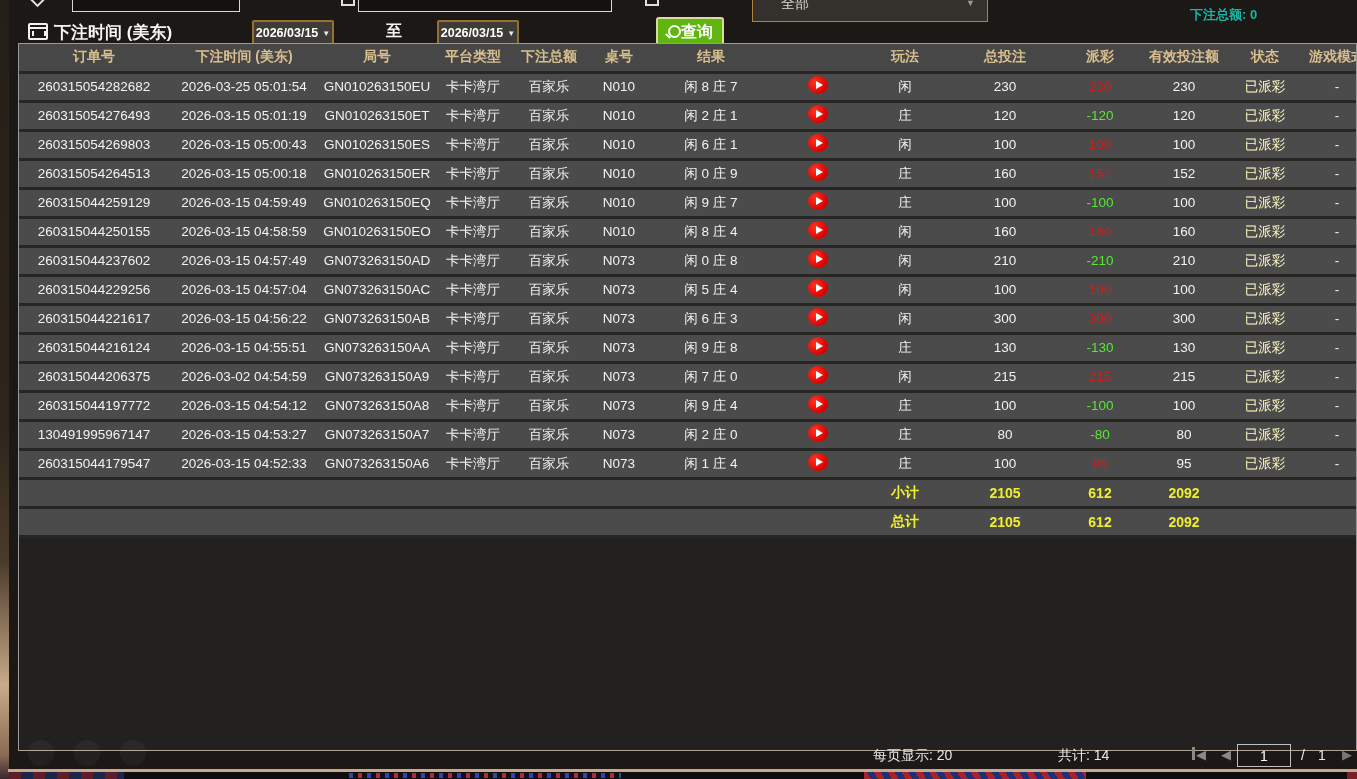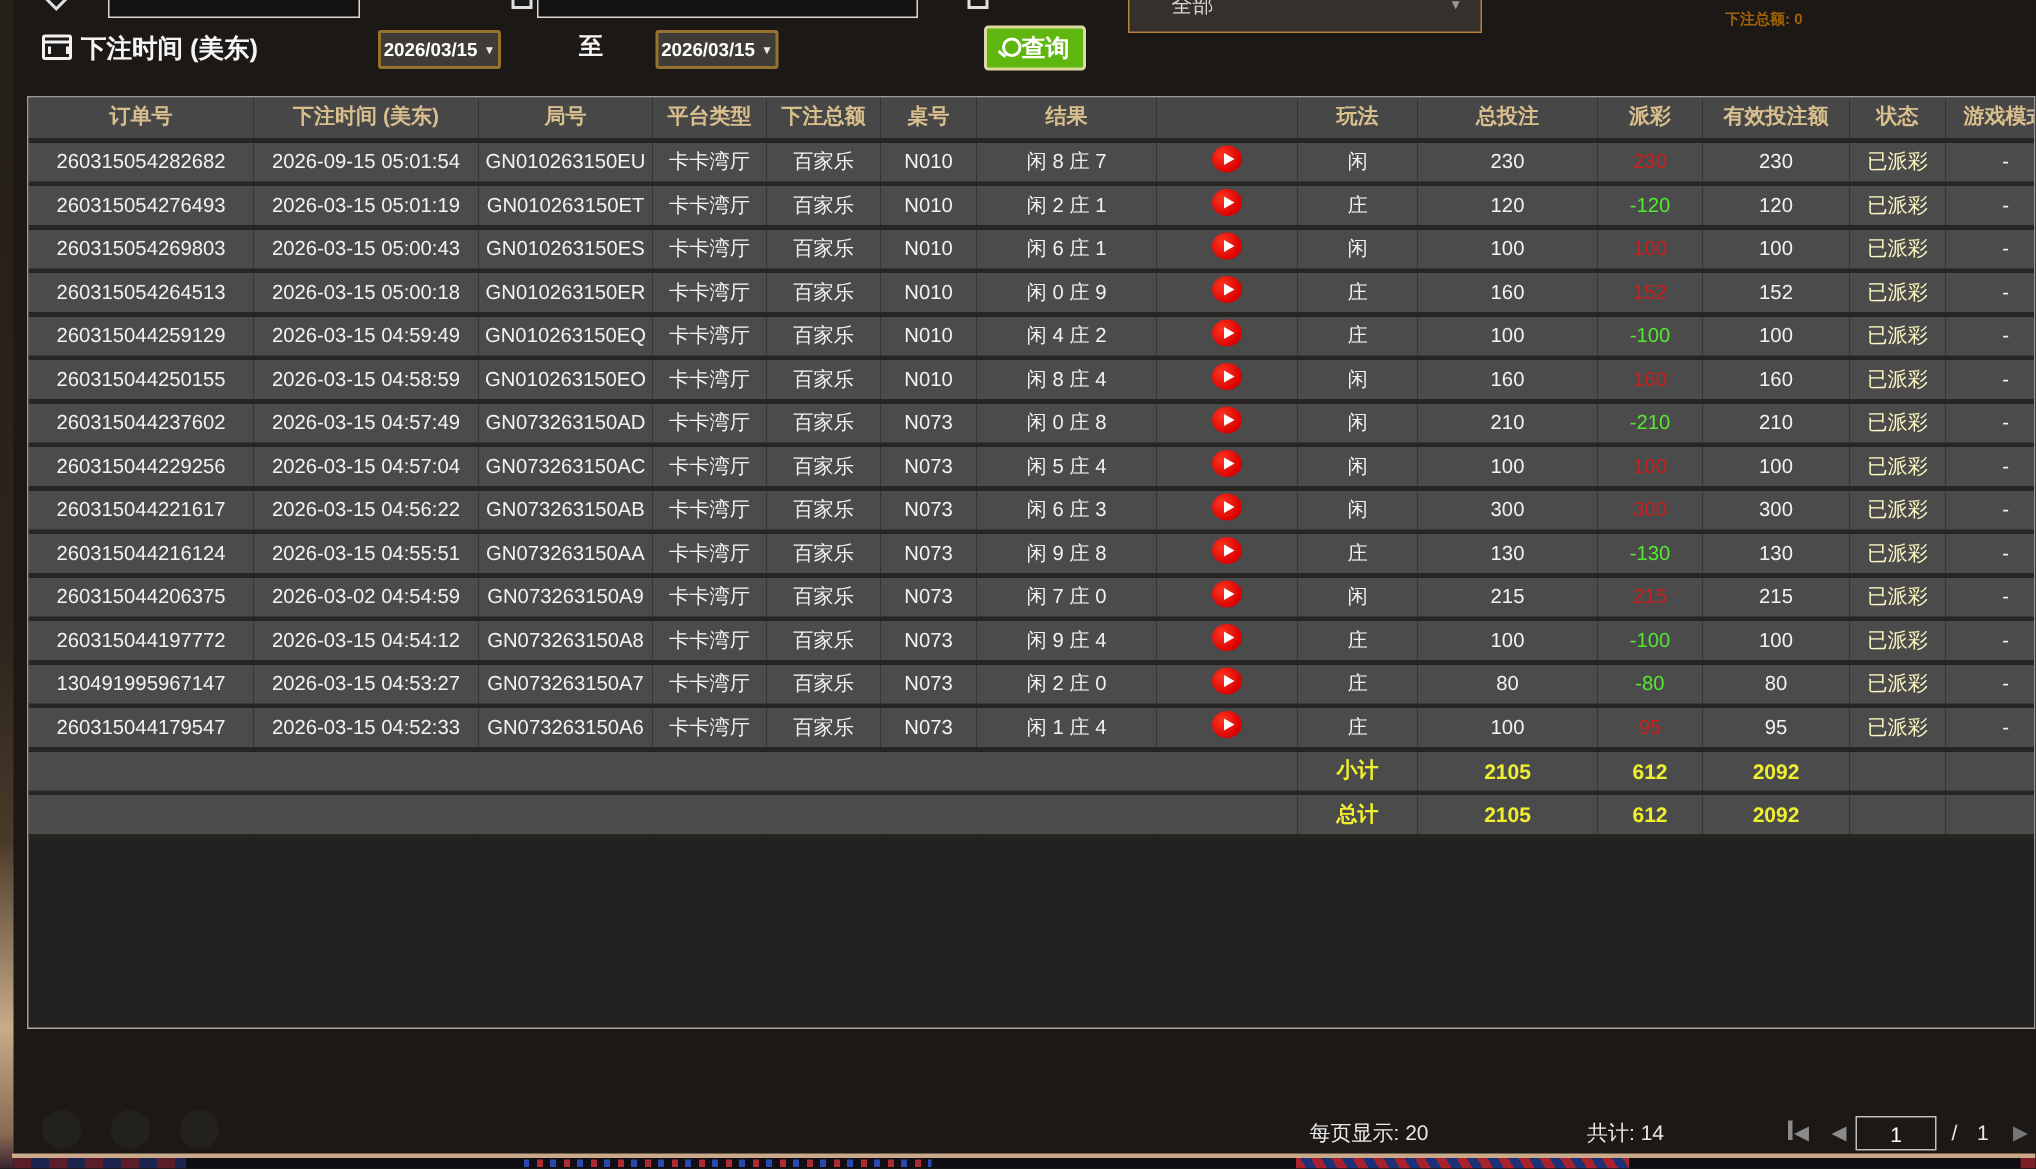--- a/index.html
+++ b/index.html
@@ -23,21 +23,21 @@
   
   .ghost-input { position:absolute; top:-17px; height:29px; border:1px solid #d8d8d8; background:#141210; }
   .ghost-icon  { position:absolute; border:2px solid #e0e0e0; background:transparent; }
   .diamond     { width:11px; height:11px; transform:rotate(45deg); top:-6px; left:32px; }
   .sq1 { width:14px; height:12px; top:-6px; left:341px; }
   .sq2 { width:14px; height:12px; top:-6px; left:645px; }
   .top-dropdown { position:absolute; left:752px; top:-9px; width:236px; height:31px;
     border:1px solid #b5813e; background:#34312d; overflow:hidden; }
   .top-dropdown .dd-text { position:absolute; left:28px; top:3px; font-size:14px; color:#d8d8d8; }
   .top-dropdown .dd-caret { position:absolute; right:12px; top:6px; font-size:9px; color:#999; }
-  .faint-total { position:absolute; left:1150px; top:6px; font-size:10px; font-weight:bold; color:#a16207; }
+  .faint-total { position:absolute; left:1190px; top:6px; font-size:13px; font-weight:bold; color:#14b8a6; }
   
   .filter-row { position:absolute; left:0; top:0; width:100%; height:58px; }
   .cal-icon { position:absolute; left:28px; top:23px; width:20px; height:17px;
     border:2px solid #f2f2f2; border-radius:2px; }
   .cal-icon::before { content:""; position:absolute; left:-2px; right:-2px; top:2px; height:2px; background:#f2f2f2; }
   .cal-icon::after { content:""; position:absolute; left:2px; top:6px; width:10px; height:5px;
     border-left:2px solid #f2f2f2; border-right:2px solid #f2f2f2; }
   .filter-label { position:absolute; left:54px; top:21px; font-size:17px; font-weight:bold; color:#f5f5f5; }
   .date-btn { position:absolute; top:20px; width:82px; height:26px; background:#3f3c38;
     border:2px solid #96702e; border-radius:2px; color:#fff; font-size:12.5px; font-weight:bold;
@@ -47,21 +47,21 @@
   .to-label { position:absolute; left:386px; top:21px; font-size:16px; font-weight:bold; color:#f5f5f5; }
   .search-btn { position:absolute; left:656px; top:17px; height:30px; padding:0 9px 0 6px;
     background:#5eb60f; border:2px solid #ded9a0; border-radius:3px; color:#fff;
     font-size:16px; font-weight:bold; display:flex; align-items:center; gap:2px; cursor:pointer; }
   .mag { position:relative; width:15px; height:15px; display:inline-block; }
   .mag::before { content:""; position:absolute; left:4px; top:0; width:9px; height:9px;
     border:2px solid #fff; border-radius:50%; }
   .mag::after { content:""; position:absolute; left:1px; top:10px; width:6px; height:2px;
     background:#fff; transform:rotate(40deg); }
   
-  .table-wrap { position:absolute; left:18px; top:64px; width:1339px; height:622px;
+  .table-wrap { position:absolute; left:18px; top:43px; width:1339px; height:708px;
     background:#232120; border:1px solid #9a9a9a; border-bottom:1px solid #b0a596; overflow:hidden; }
   table { border-collapse:collapse; table-layout:fixed; width:1358px; }
   th, td { text-align:center; vertical-align:middle; overflow:hidden; white-space:nowrap; }
   thead th { height:28px; background:#474747; color:#d9bf8d; font-size:14px; font-weight:bold;
     border-bottom:3px solid #282623; }
   tbody td { height:29px; background:#4b4b4b; color:#f2f2f2; font-size:13.5px;
     border-bottom:3px solid #282623; }
   td.payout.pos { color:#cc1f1f; }
   td.payout.neg { color:#55e832; }
   td.status { color:#fef9c3; }
@@ -152,21 +152,21 @@
         <th>总投注</th>
         <th>派彩</th>
         <th>有效投注额</th>
         <th>状态</th>
         <th>游戏模式</th>
       </tr>
     </thead>
     <tbody>
   <tr>
     <td>260315054282682</td>
-    <td>2026-09-15 05:01:54</td>
+    <td>2026-03-25 05:01:54</td>
     <td>GN010263150EU</td>
     <td>卡卡湾厅</td>
     <td>百家乐</td>
     <td>N010</td>
     <td>闲 8 庄 7</td>
     <td><span class="replay"><span class="tri"></span></span></td>
     <td>闲</td>
     <td>230</td>
     <td class="payout pos">230</td>
     <td>230</td>
@@ -225,21 +225,21 @@
     <td>-</td>
   </tr>
 
   <tr>
     <td>260315044259129</td>
     <td>2026-03-15 04:59:49</td>
     <td>GN010263150EQ</td>
     <td>卡卡湾厅</td>
     <td>百家乐</td>
     <td>N010</td>
-    <td>闲 4 庄 2</td>
+    <td>闲 9 庄 7</td>
     <td><span class="replay"><span class="tri"></span></span></td>
     <td>庄</td>
     <td>100</td>
     <td class="payout neg">-100</td>
     <td>100</td>
     <td class="status">已派彩</td>
     <td>-</td>
   </tr>
 
   <tr>

